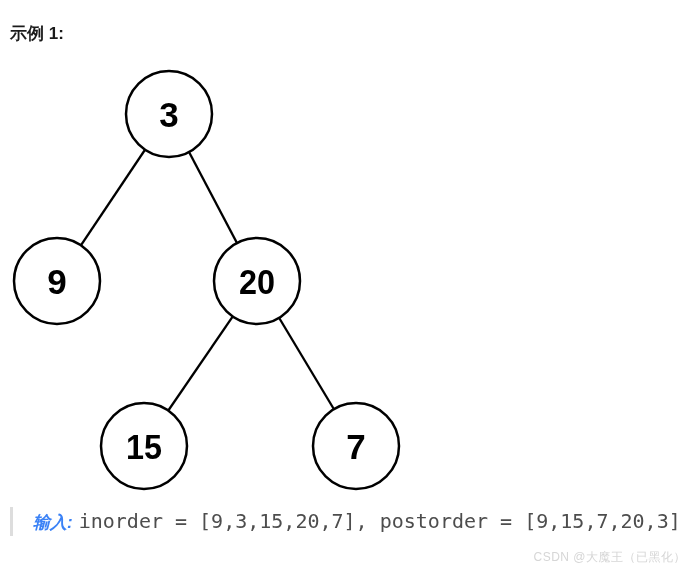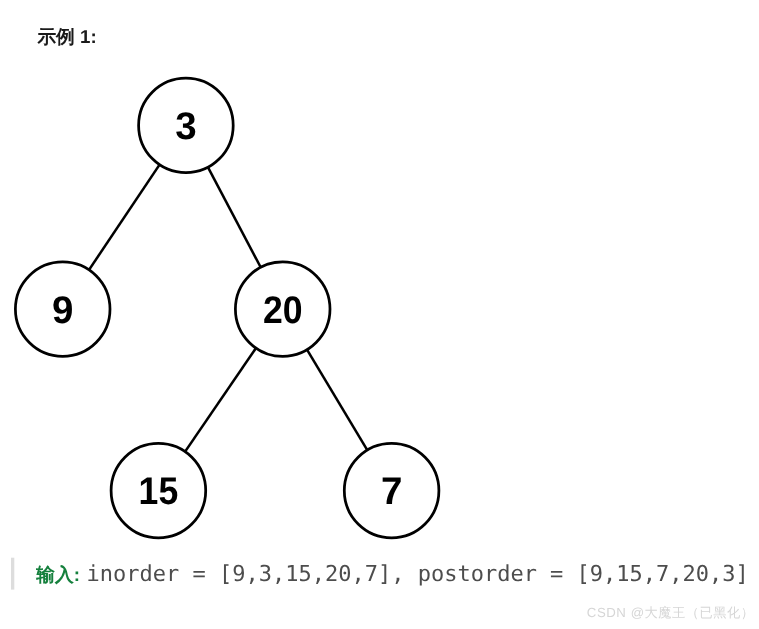--- a/index.html
+++ b/index.html
@@ -9,21 +9,20 @@
     position: relative;
     overflow: hidden;
     font-family: "Liberation Sans", sans-serif;
   }
   .page-title {
     position: absolute;
     left: 10px; top: 22px;
     font-size: 17px;
     font-weight: bold;
     color: #1a1a1a;
-    margin-left: 24px;
   }
   #tree-svg {
     position: absolute;
     left: 0; top: 0;
   }
   .example-block {
     position: absolute;
     left: 10px; top: 507px;
     width: 660px;
     margin: 0;
@@ -34,22 +33,23 @@
     font-size: 20px;
     line-height: 27px;
     color: #4d4d4d;
     white-space: pre;
   }
   .io-line { height: 27px; }
   .io-label {
     font-family: "Liberation Sans", sans-serif;
     font-weight: bold;
     font-size: 17px;
-    color: #15803d;
+    color: #3b82f6;
     margin-right: 6px;
+    font-style: italic;
   }
   .watermark {
     position: absolute;
     right: 4px; top: 549px;
     font-size: 12px;
     color: #d6d6d6;
     letter-spacing: 0.5px;
   }
 </style>
 </head>

